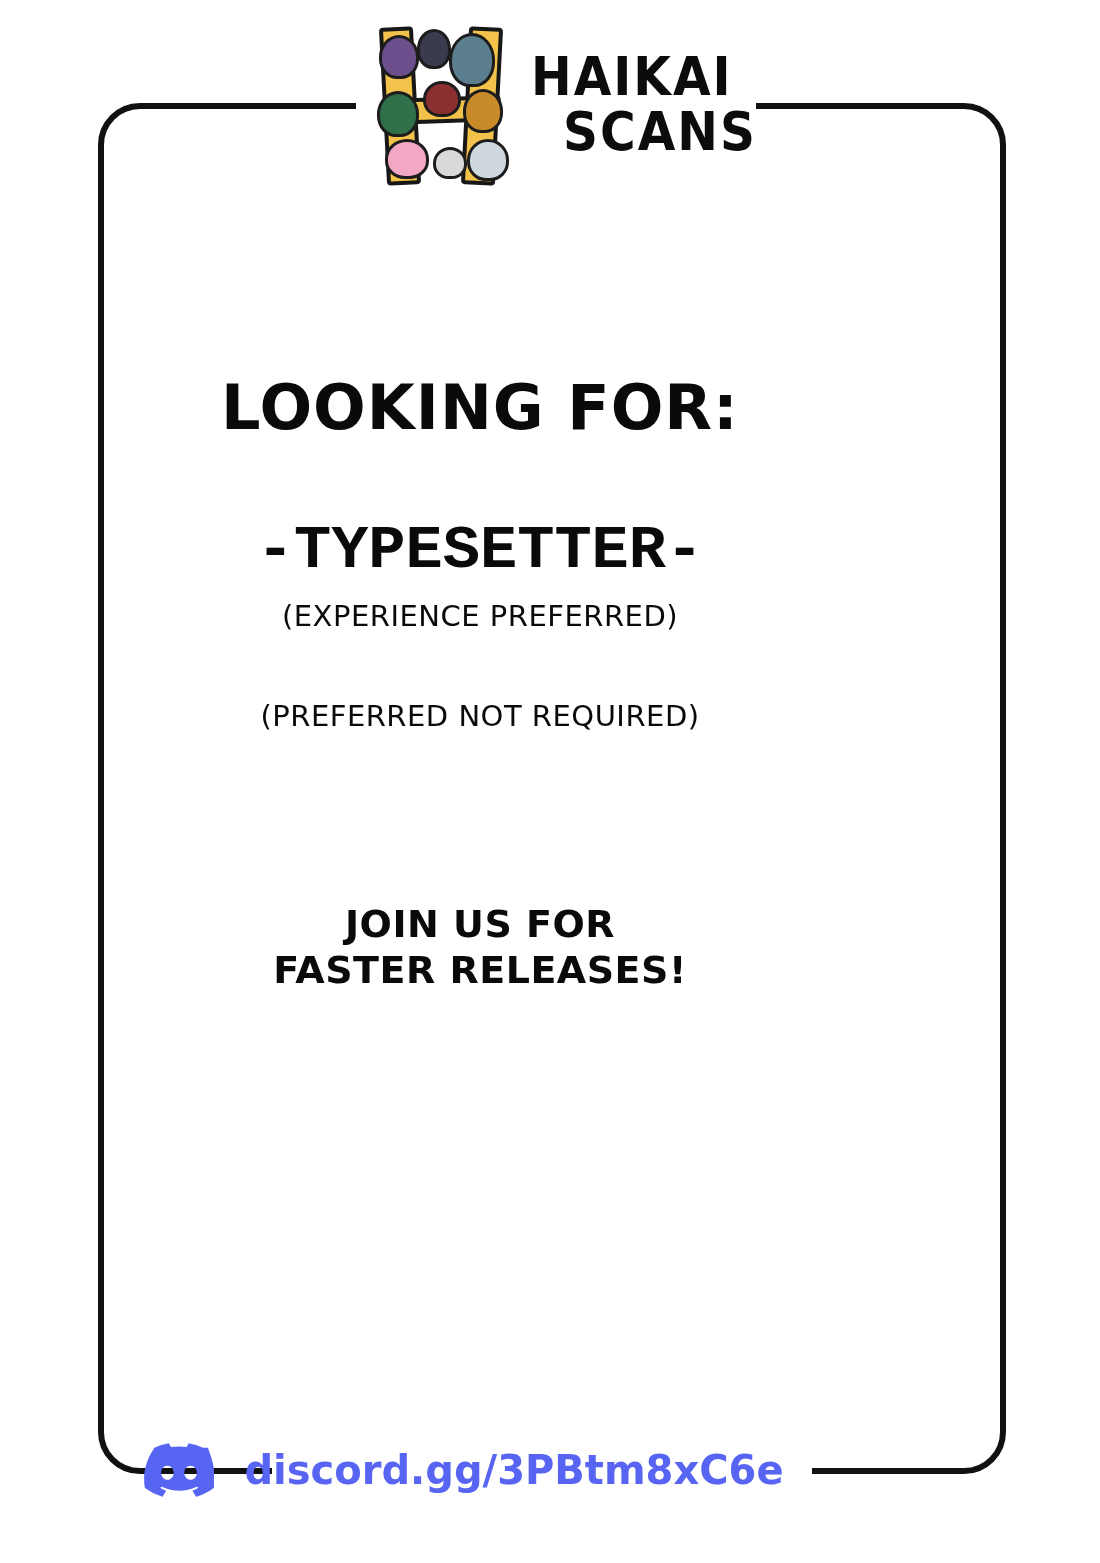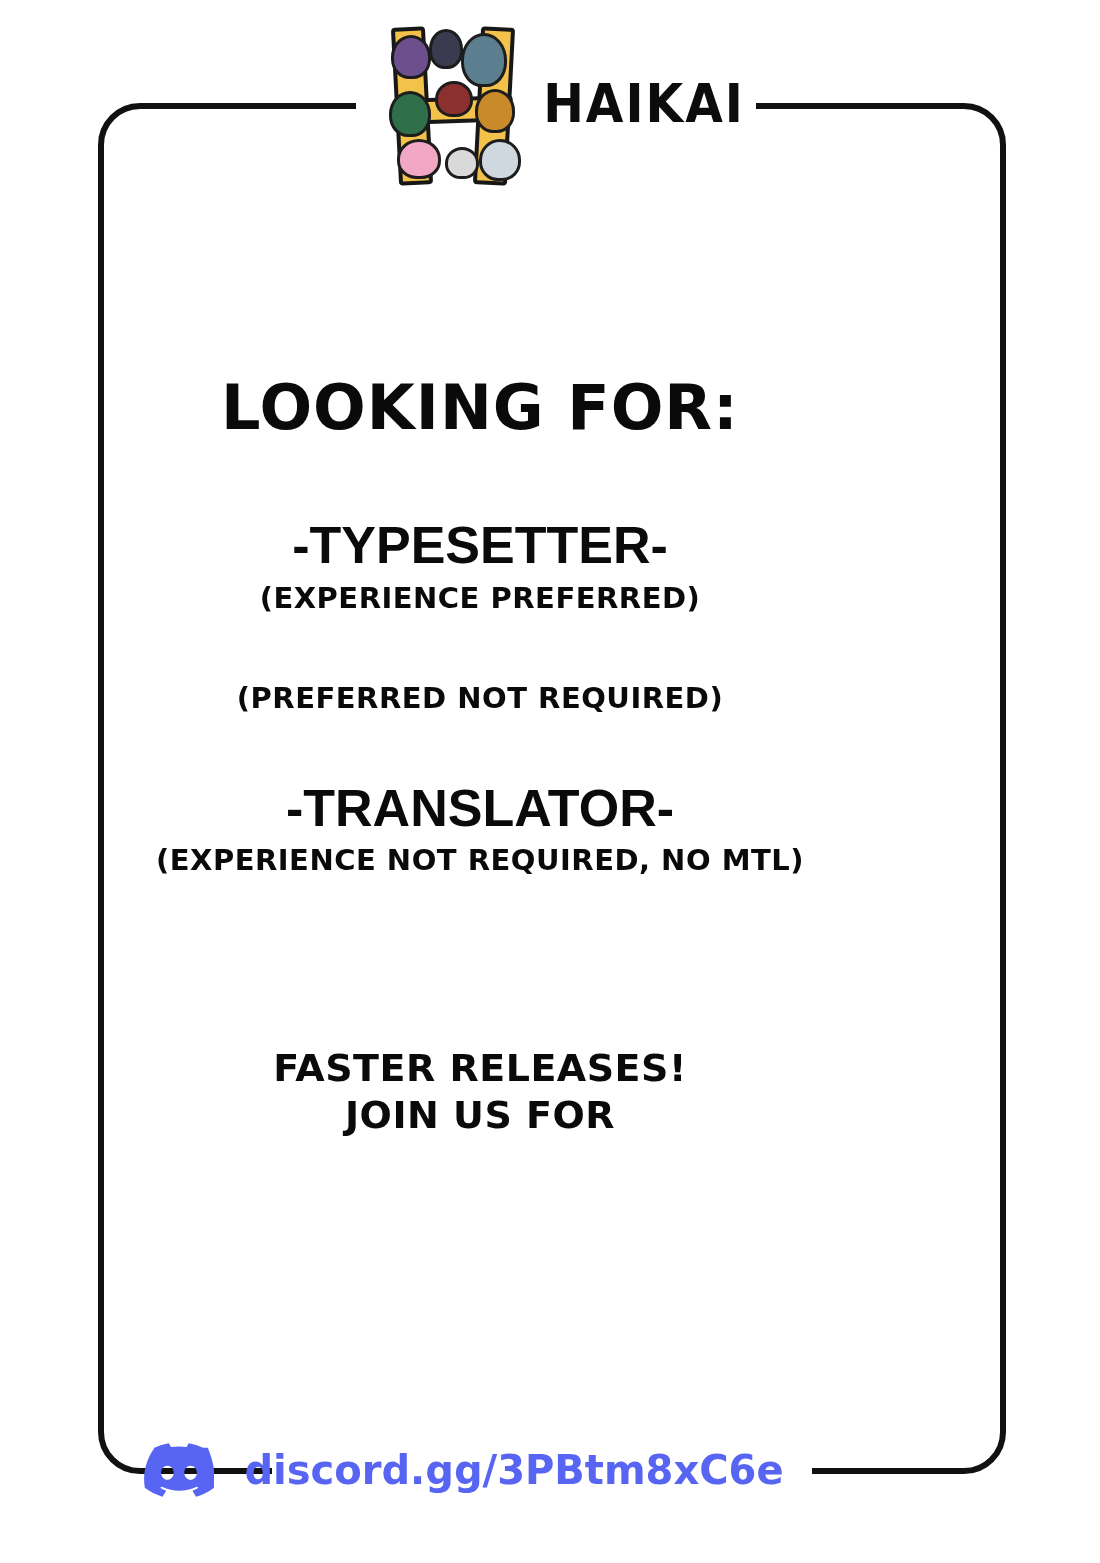--- a/index.html
+++ b/index.html
@@ -135,31 +135,31 @@
     font-family: "DejaVu Sans", sans-serif;
     font-weight: bold;
     font-size: 62px;
     letter-spacing: 1px;
   }
 
   .role-block { margin-top: 66px; }
   .role-block.first { margin-top: 74px; }
 
   .role-title {
-    font-family: Liberation Sans, sans-serif;
-    font-weight: bold;
-    font-size: 52px;
+    font-family: Liberation Mono, monospace;
+    font-weight: bold;
+    font-size: 62px;
     letter-spacing: 0px;
     line-height: 1.05;
   }
   .role-note {
     font-family: "DejaVu Sans", sans-serif;
-    font-weight: bold;
+    font-weight: normal;
     font-size: 29px;
-    margin-top: 8px;
+    margin-top: 16px;
     letter-spacing: 0.5px;
   }
 
   .join {
     margin-top: 168px;
     font-family: "DejaVu Sans", sans-serif;
     font-weight: bold;
     font-size: 38px;
     line-height: 1.22;
     letter-spacing: 0.5px;
@@ -207,44 +207,41 @@
     <div class="blob b3"></div>
     <div class="blob b4"></div>
     <div class="blob b5"></div>
     <div class="blob b6"></div>
     <div class="blob b7"></div>
     <div class="blob b8"></div>
     <div class="blob b9"></div>
   </div>
   <div class="logo-text">
     <span class="line1">HAIKAI</span>
+    <span class="line2">SCANS</span>
   </div>
 </div>
 
 <div class="content">
 
   <div class="heading">LOOKING FOR:</div>
 
   <div class="role-block first">
     <div class="role-title">-TYPESETTER-</div>
     <div class="role-note">(EXPERIENCE PREFERRED)</div>
   </div>
 
   <div class="role-block">
     <div class="role-note">(PREFERRED NOT REQUIRED)</div>
   </div>
 
-  <div class="role-block">
-    <div class="role-title">-TRANSLATOR-</div>
-    <div class="role-note">(EXPERIENCE NOT REQUIRED, NO MTL)</div>
-  </div>
 
   <div class="join">
+    <div>JOIN US FOR</div>
     <div>FASTER RELEASES!</div>
-    <div>JOIN US FOR</div>
   </div>
 
 </div>
 
 <div class="discord-row">
   <svg class="discord-icon" viewBox="0 0 71 55" aria-hidden="true">
     <path fill="#5865F2" d="M60.1 4.9A58.5 58.5 0 0 0 45.4.3a.2.2 0 0 0-.2.1c-.6 1.1-1.3 2.6-1.8 3.8a54 54 0 0 0-16.2 0c-.5-1.2-1.2-2.7-1.9-3.8a.2.2 0 0 0-.2-.1A58.4 58.4 0 0 0 10.4 4.9a.2.2 0 0 0-.1.1C1 18.8-1.5 32.3.7 45.6a.2.2 0 0 0 .1.2 58.8 58.8 0 0 0 17.7 9 .2.2 0 0 0 .2-.1c1.4-1.9 2.6-3.9 3.6-6a.2.2 0 0 0-.1-.3 38.7 38.7 0 0 1-5.5-2.6.2.2 0 0 1 0-.4l1.1-.9a.2.2 0 0 1 .2 0 41.9 41.9 0 0 0 35.6 0 .2.2 0 0 1 .2 0l1.1.9a.2.2 0 0 1 0 .4 36.3 36.3 0 0 1-5.5 2.6.2.2 0 0 0-.1.3c1 2.1 2.2 4.1 3.6 6a.2.2 0 0 0 .2.1 58.6 58.6 0 0 0 17.8-9 .2.2 0 0 0 .1-.2c2.6-15.3-1.4-28.7-6-40.6a.2.2 0 0 0-.1-.1zM23.7 37.5c-3.5 0-6.4-3.2-6.4-7.2s2.8-7.2 6.4-7.2c3.6 0 6.5 3.3 6.4 7.2 0 4-2.8 7.2-6.4 7.2zm23.6 0c-3.5 0-6.4-3.2-6.4-7.2s2.8-7.2 6.4-7.2c3.6 0 6.5 3.3 6.4 7.2 0 4-2.8 7.2-6.4 7.2z"></path>
   </svg>
   <span class="discord-link">discord.gg/3PBtm8xC6e</span>
 </div>

